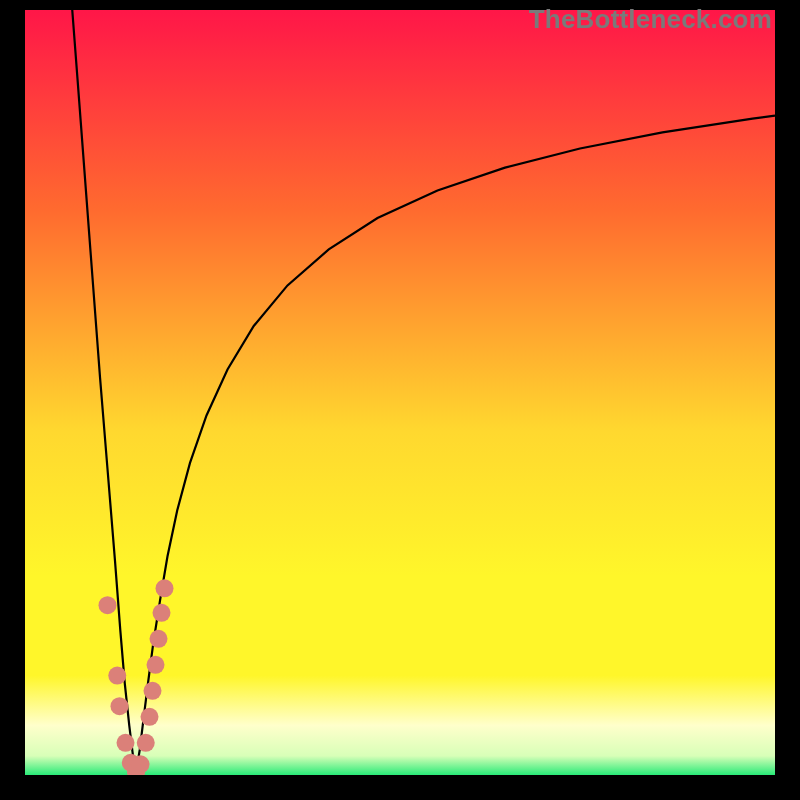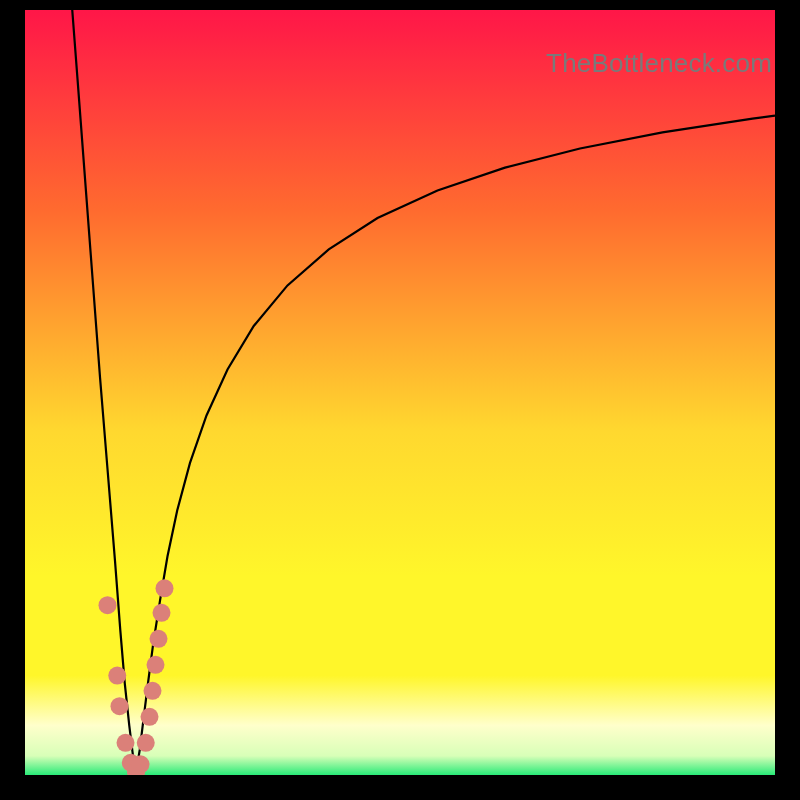--- a/index.html
+++ b/index.html
@@ -22,25 +22,24 @@
     left: 25px;
     top: 10px;
     width: 750px;
     height: 765px;
   }
   .watermark {
     position: absolute;
     top: 4px;
     right: 28px;
     font-size: 26px;
-    font-weight: 400;
+    font-weight: 700;
     color: #7a7a7a;
     letter-spacing: 0.2px;
     pointer-events: none;
-    margin-top: 44px;
   }
 </style>
 </head>
 <body>
 
 <div class="frame">
   <svg class="plot" viewBox="0 0 750 765" preserveAspectRatio="none">
     <defs>
       <linearGradient id="bg" x1="0" y1="0" x2="0" y2="1">
         <stop id="g0" offset="0%" stop-color="#ff1648"></stop>

